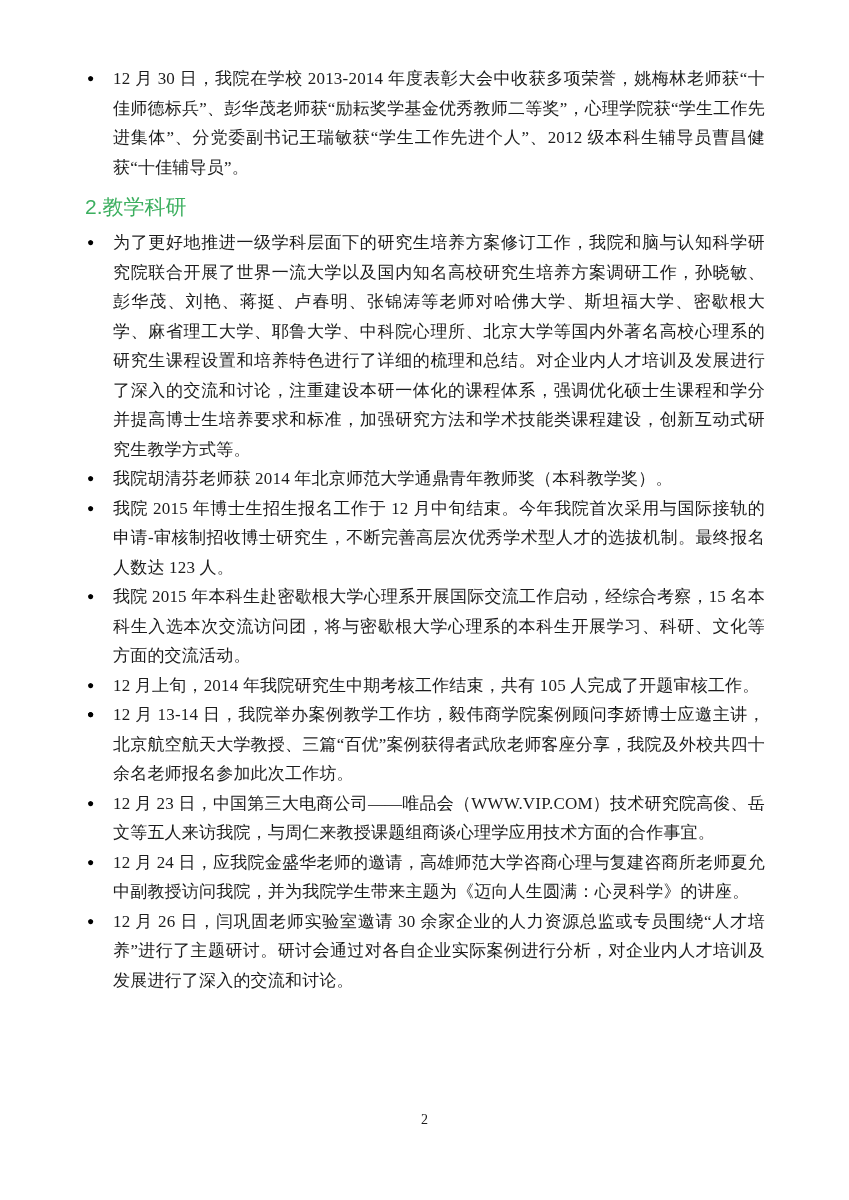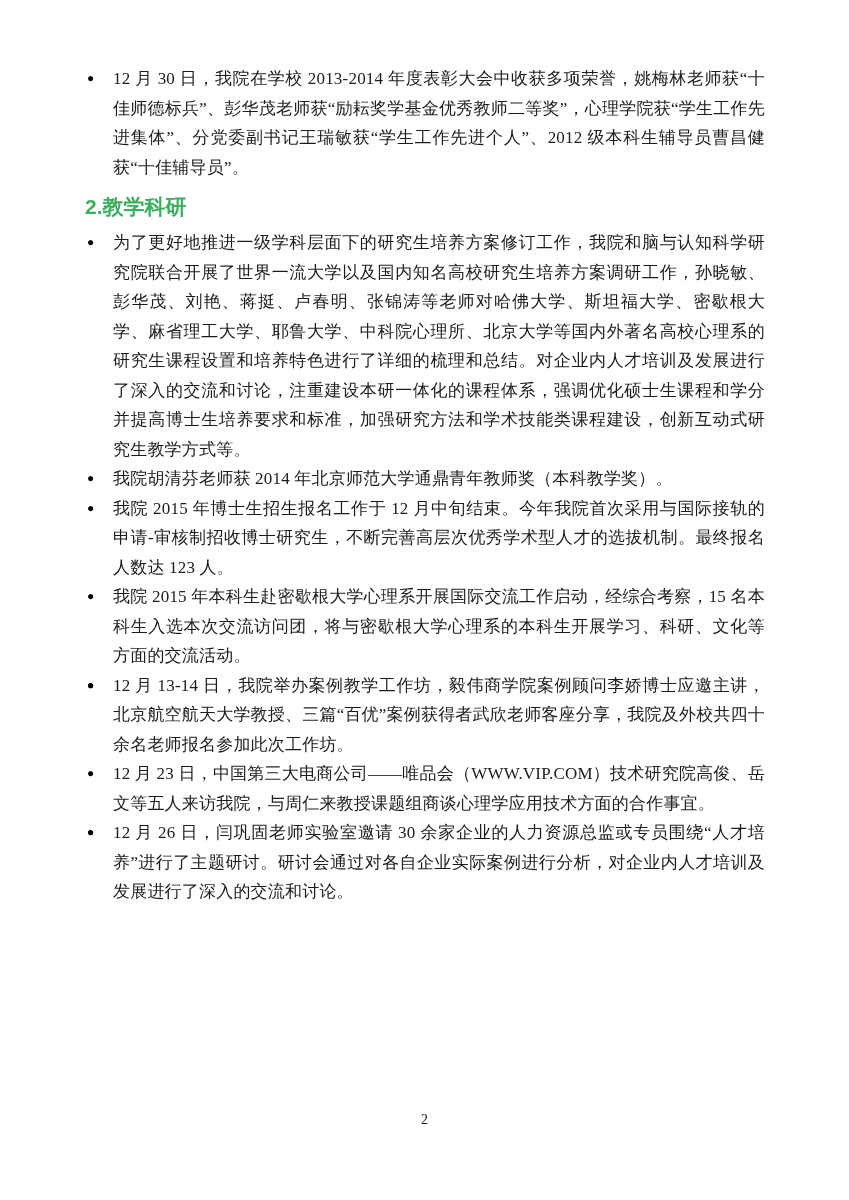--- a/index.html
+++ b/index.html
@@ -36,21 +36,21 @@
     position: absolute;
     left: 2px;
     top: 0;
     font-size: 12px;
     line-height: 29.5px;
     color: #000000;
   }
   .section-heading {
     margin: 12px 0 8px 0;
     font-family: "Liberation Sans", "DejaVu Sans", sans-serif;
-    font-weight: bold;
+    font-weight: normal;
     font-size: 21px;
     line-height: 26px;
     color: #3caf5f;
   }
   .page-footer {
     position: absolute;
     left: 0;
     bottom: 72px;
     width: 100%;
     text-align: center;
@@ -84,34 +84,36 @@
     <li class="item">
       <span class="bullet">●</span>
       <span>我院 2015 年博士生招生报名工作于 12 月中旬结束。今年我院首次采用与国际接轨的申请-审核制招收博士研究生，不断完善高层次优秀学术型人才的选拔机制。最终报名人数达 123 人。</span>
     </li>
     <li class="item">
       <span class="bullet">●</span>
       <span>我院 2015 年本科生赴密歇根大学心理系开展国际交流工作启动，经综合考察，15 名本科生入选本次交流访问团，将与密歇根大学心理系的本科生开展学习、科研、文化等方面的交流活动。</span>
     </li>
     <li class="item">
       <span class="bullet">●</span>
+      <span>12 月上旬，2014 年我院研究生中期考核工作结束，共有 105 人完成了开题审核工作。</span>
     </li>
     <li class="item">
       <span class="bullet">●</span>
     </li>
     <li class="item">
       <span class="bullet">●</span>
       <span>12 月 13-14 日，我院举办案例教学工作坊，毅伟商学院案例顾问李娇博士应邀主讲，北京航空航天大学教授、三篇“百优”案例获得者武欣老师客座分享，我院及外校共四十余名老师报名参加此次工作坊。</span>
     </li>
     <li class="item">
       <span class="bullet">●</span>
       <span>12 月 23 日，中国第三大电商公司——唯品会（WWW.VIP.COM）技术研究院高俊、岳文等五人来访我院，与周仁来教授课题组商谈心理学应用技术方面的合作事宜。</span>
     </li>
     <li class="item">
       <span class="bullet">●</span>
+      <span>12 月 24 日，应我院金盛华老师的邀请，高雄师范大学咨商心理与复建咨商所老师夏允中副教授访问我院，并为我院学生带来主题为《迈向人生圆满：心灵科学》的讲座。</span>
     </li>
     <li class="item">
       <span class="bullet">●</span>
       <span>12 月 26 日，闫巩固老师实验室邀请 30 余家企业的人力资源总监或专员围绕“人才培养”进行了主题研讨。研讨会通过对各自企业实际案例进行分析，对企业内人才培训及发展进行了深入的交流和讨论。</span>
     </li>
   </ul>
 
   <div class="page-footer">2</div>
 
 </div>

